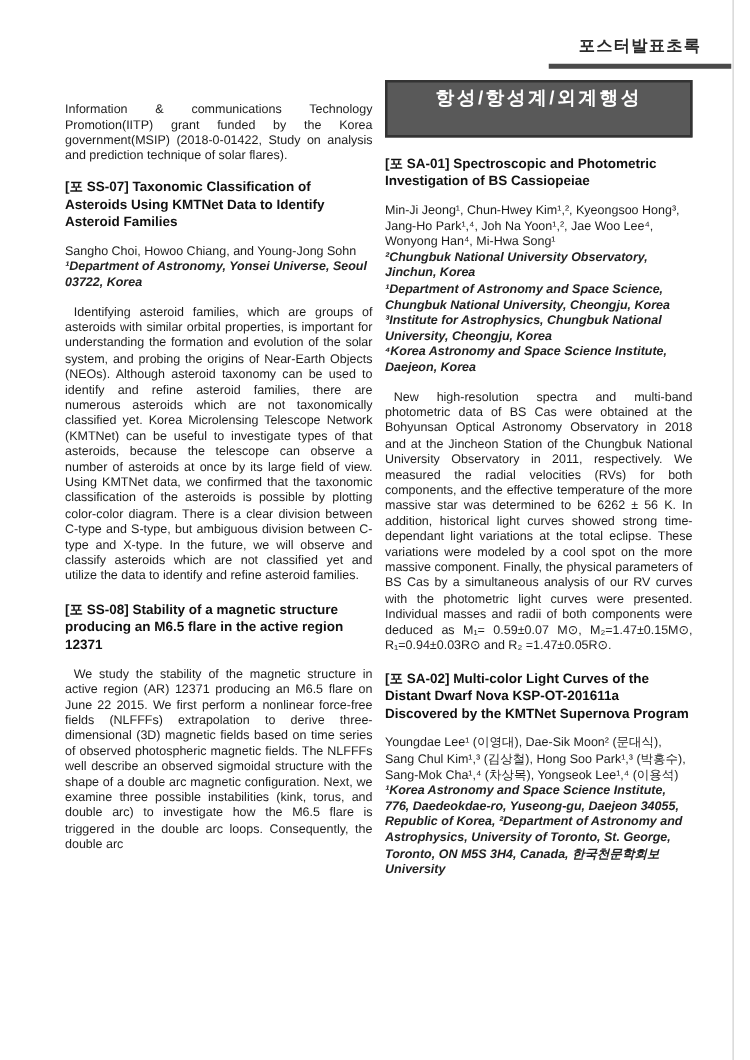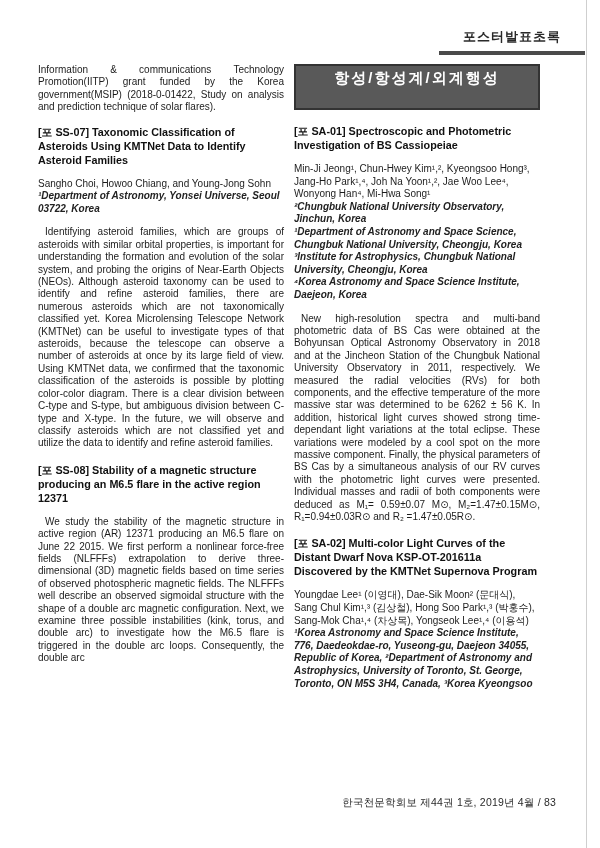--- a/index.html
+++ b/index.html
@@ -20,23 +20,23 @@
   .hdr {
     position: absolute; top: 28px; right: 15px; width: 146px;
     text-align: center;
     font-size: 13px; font-weight: bold; color: #2a2a2a;
     letter-spacing: 1px;
     padding-bottom: 5px;
     border-bottom: 4px solid #4a4a4a;
   }
   
   .columns {
-    position: absolute; top: 64px; left: 38px;
+    position: absolute; top: 64px; left: 52px;
     width: 502px;
-    display: flex; gap: 10px;
+    display: flex; gap: 10px; align-items: center;
   }
   .col { width: 246px; }
   .body-p {
     font-size: 10px; line-height: 12.4px;
     text-align: justify;
     margin: 0 0 11px 0;
   }
   .abstract { text-indent: 7px; margin-bottom: 13px; }
   h3.title {
     font-size: 10.8px; line-height: 14px; font-weight: bold;
@@ -103,21 +103,20 @@
         <p class="affil">²Chungbuk National University Observatory, Jinchun, Korea</p>
         <p class="affil">¹Department of Astronomy and Space Science, Chungbuk National University, Cheongju, Korea</p>
         <p class="affil">³Institute for Astrophysics, Chungbuk National University, Cheongju, Korea</p>
         <p class="affil">⁴Korea Astronomy and Space Science Institute, Daejeon, Korea</p>
       </div>
       <p class="body-p abstract">New high-resolution spectra and multi-band photometric data of BS Cas were obtained at the Bohyunsan Optical Astronomy Observatory in 2018 and at the Jincheon Station of the Chungbuk National University Observatory in 2011, respectively. We measured the radial velocities (RVs) for both components, and the effective temperature of the more massive star was determined to be 6262 ± 56 K. In addition, historical light curves showed strong time-dependant light variations at the total eclipse. These variations were modeled by a cool spot on the more massive component. Finally, the physical parameters of BS Cas by a simultaneous analysis of our RV curves with the photometric light curves were presented. Individual masses and radii of both components were deduced as M₁= 0.59±0.07 M⊙, M₂=1.47±0.15M⊙, R₁=0.94±0.03R⊙ and R₂ =1.47±0.05R⊙.</p>
 
       <h3 class="title">[포 SA-02] Multi-color Light Curves of the Distant Dwarf Nova KSP-OT-201611a Discovered by the KMTNet Supernova Program</h3>
       <div class="byline">
         <p class="authors">Youngdae Lee¹ (이영대), Dae-Sik Moon² (문대식), Sang Chul Kim¹,³ (김상철), Hong Soo Park¹,³ (박홍수), Sang-Mok Cha¹,⁴ (차상목), Yongseok Lee¹,⁴ (이용석)</p>
-        <p class="affil">¹Korea Astronomy and Space Science Institute, 776, Daedeokdae-ro, Yuseong-gu, Daejeon 34055, Republic of Korea, ²Department of Astronomy and Astrophysics, University of Toronto, St. George, Toronto, ON M5S 3H4, Canada, ³Korea Kyeongsoo</p>
+        <p class="affil">¹Korea Astronomy and Space Science Institute, 776, Daedeokdae-ro, Yuseong-gu, Daejeon 34055, Republic of Korea, ²Department of Astronomy and Astrophysics, University of Toronto, St. George, Toronto, ON M5S 3H4, Canada, 한국천문학회보 University</p>
       </div>
     </div>
 
   </div>
 
-  <div class="footer">한국천문학회보 제44권 1호, 2019년 4월 / 83</div>
 
 </div>
 
 </body></html>

